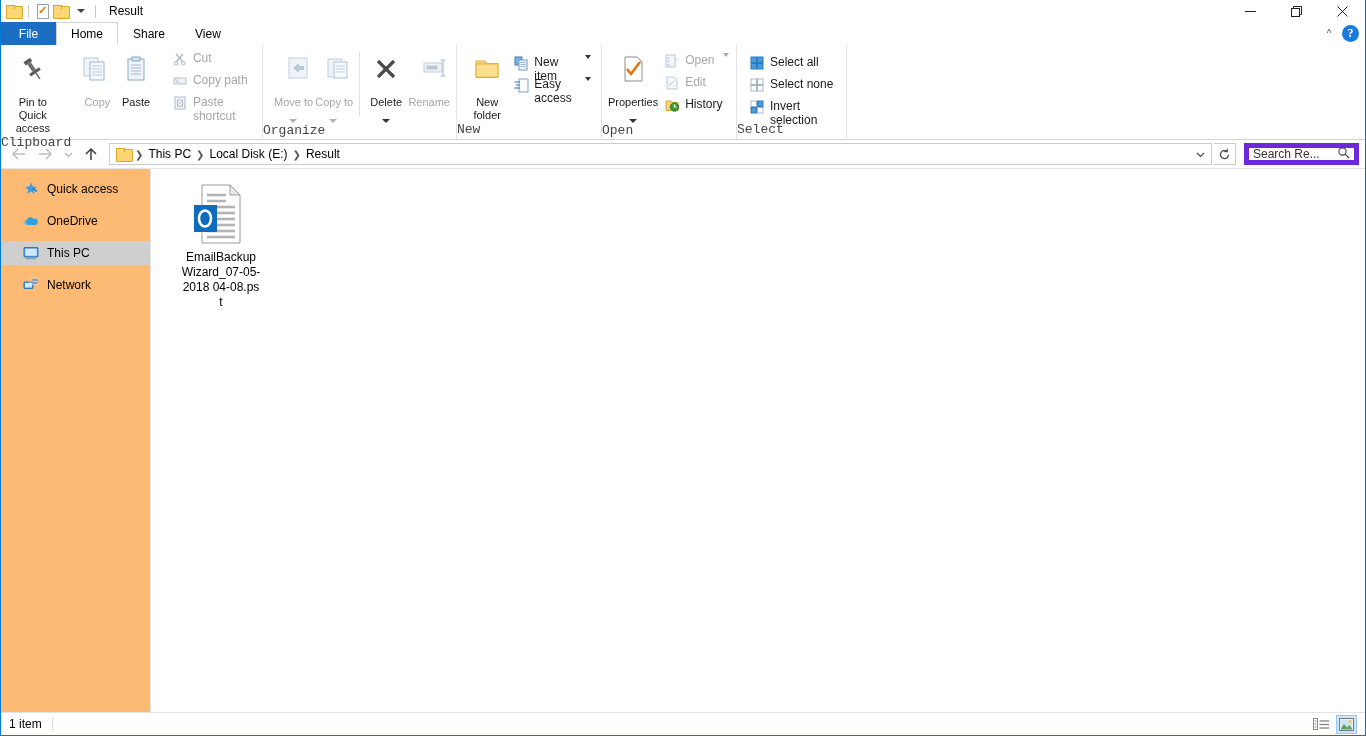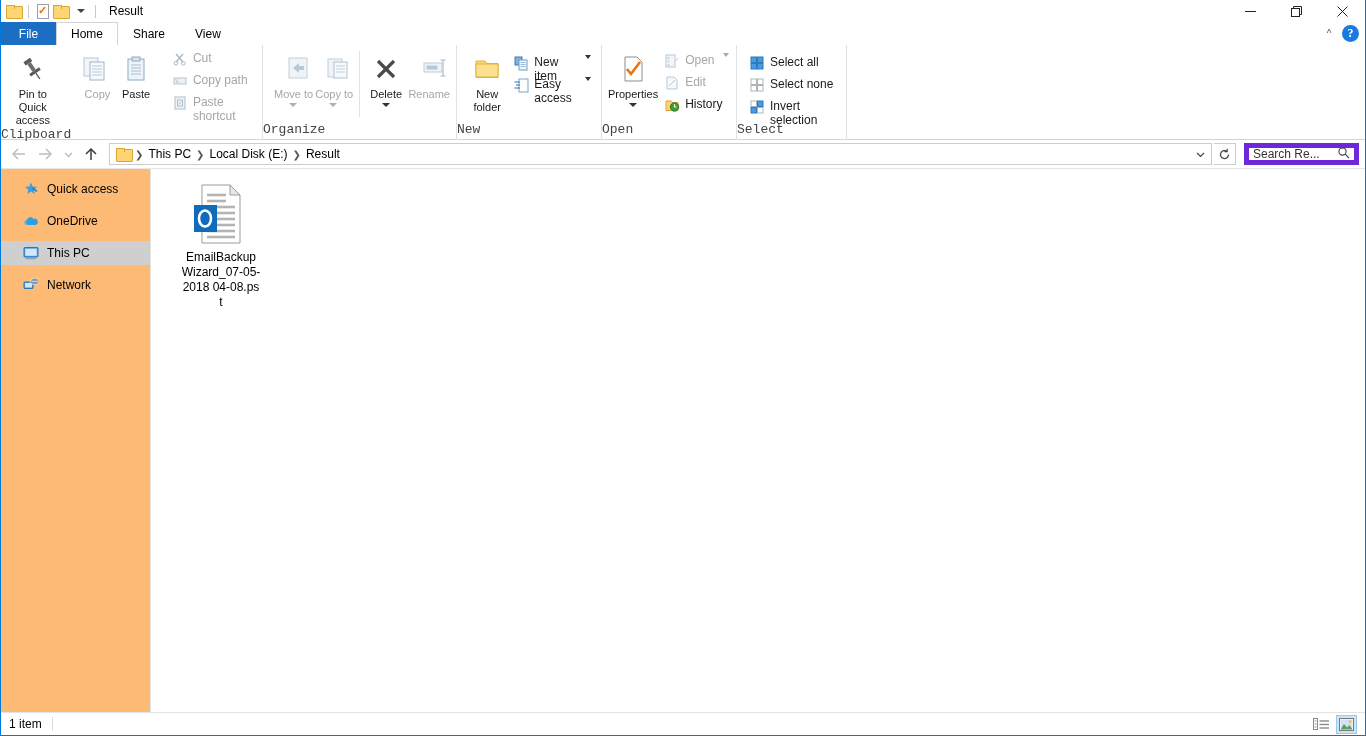--- a/index.html
+++ b/index.html
@@ -152,21 +152,21 @@
     height: 18px;
     text-align: left;
     font-size: 13px;
     color: #444;
     line-height: 16px;
     font-family: Liberation Mono, monospace;
   }
   .bigbtn {
     display: flex; flex-direction: column; align-items: center;
     width: 62px; padding-top: 4px;
-    font-size: 11px; color: #1a1a1a; text-align: center; line-height: 13px;
+    font-size: 11px; color: #1a1a1a; text-align: center; line-height: 13px; gap: 8px;
   }
   .bigbtn.disabled { color: #a6a6a6; align-items: flex-end; }
   .bigbtn .lbl { margin-top: 3px; }
   .bigico { height: 32px; display:flex; align-items:center; justify-content:center; }
   .smallcol { display: flex; flex-direction: column; padding-top: 2px; }
   .smallbtn {
     display: flex; gap: 5px;
     height: 22px; padding: 0 4px;
     font-size: 12px; color: #1a1a1a;
   }

